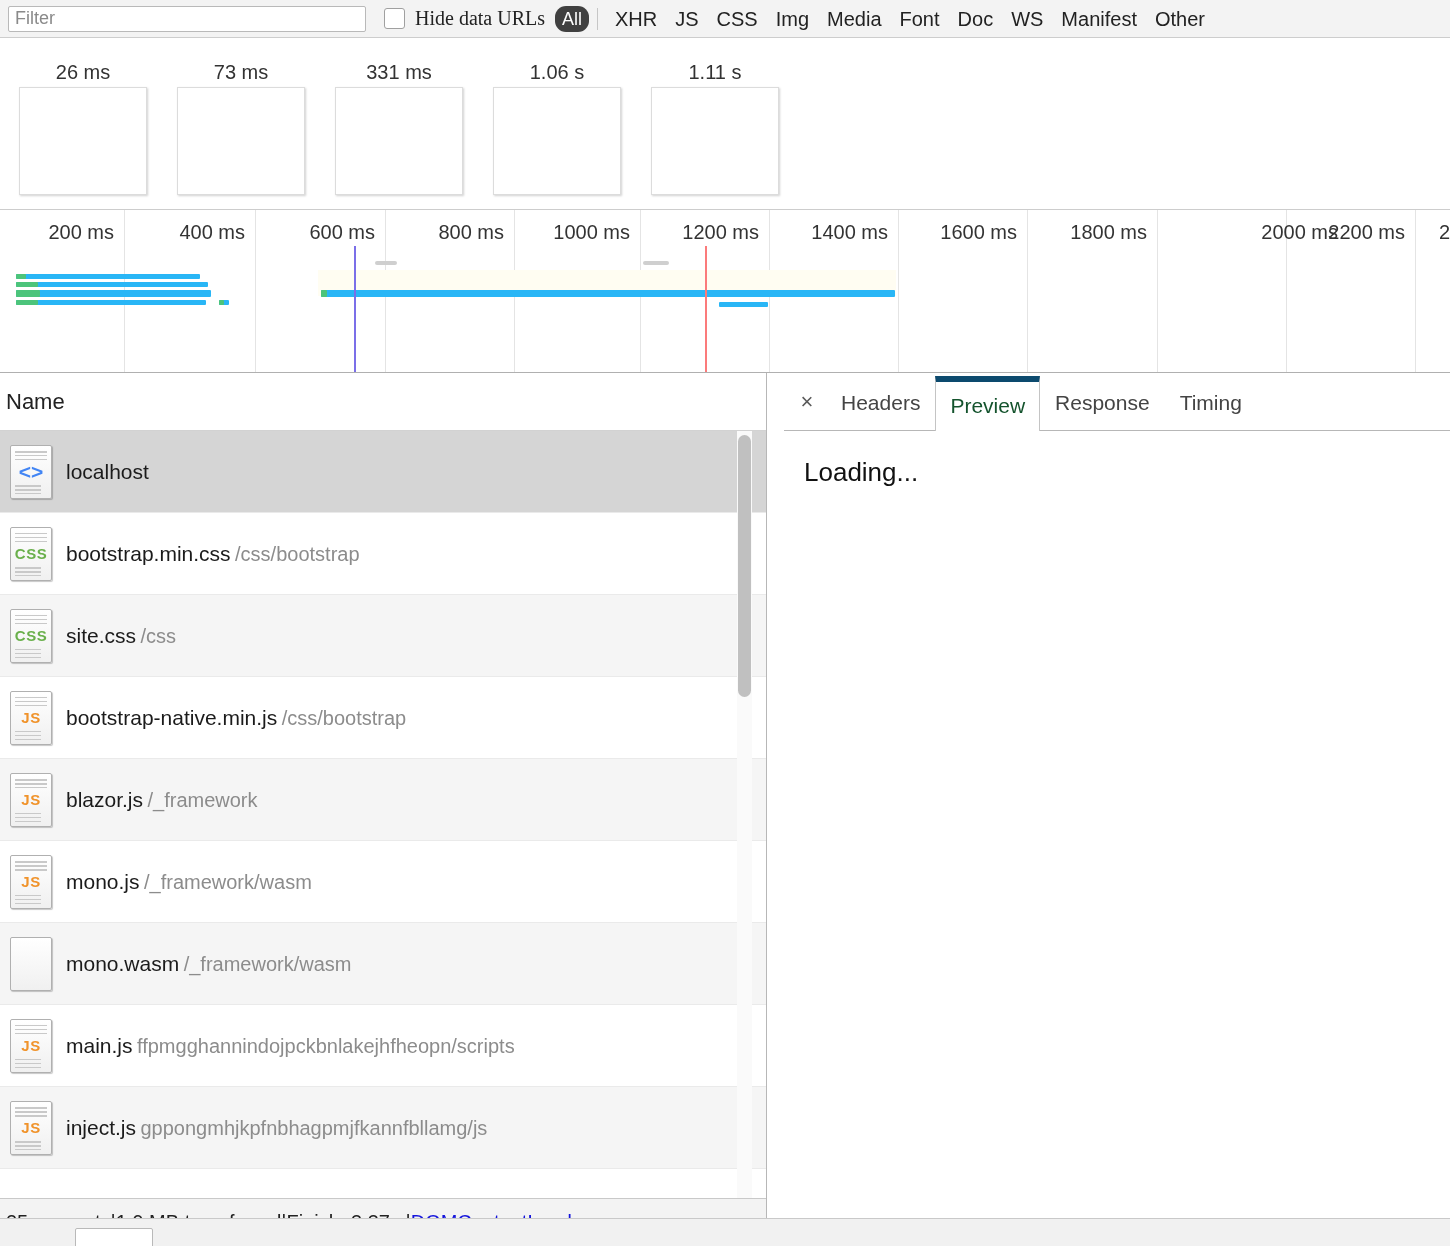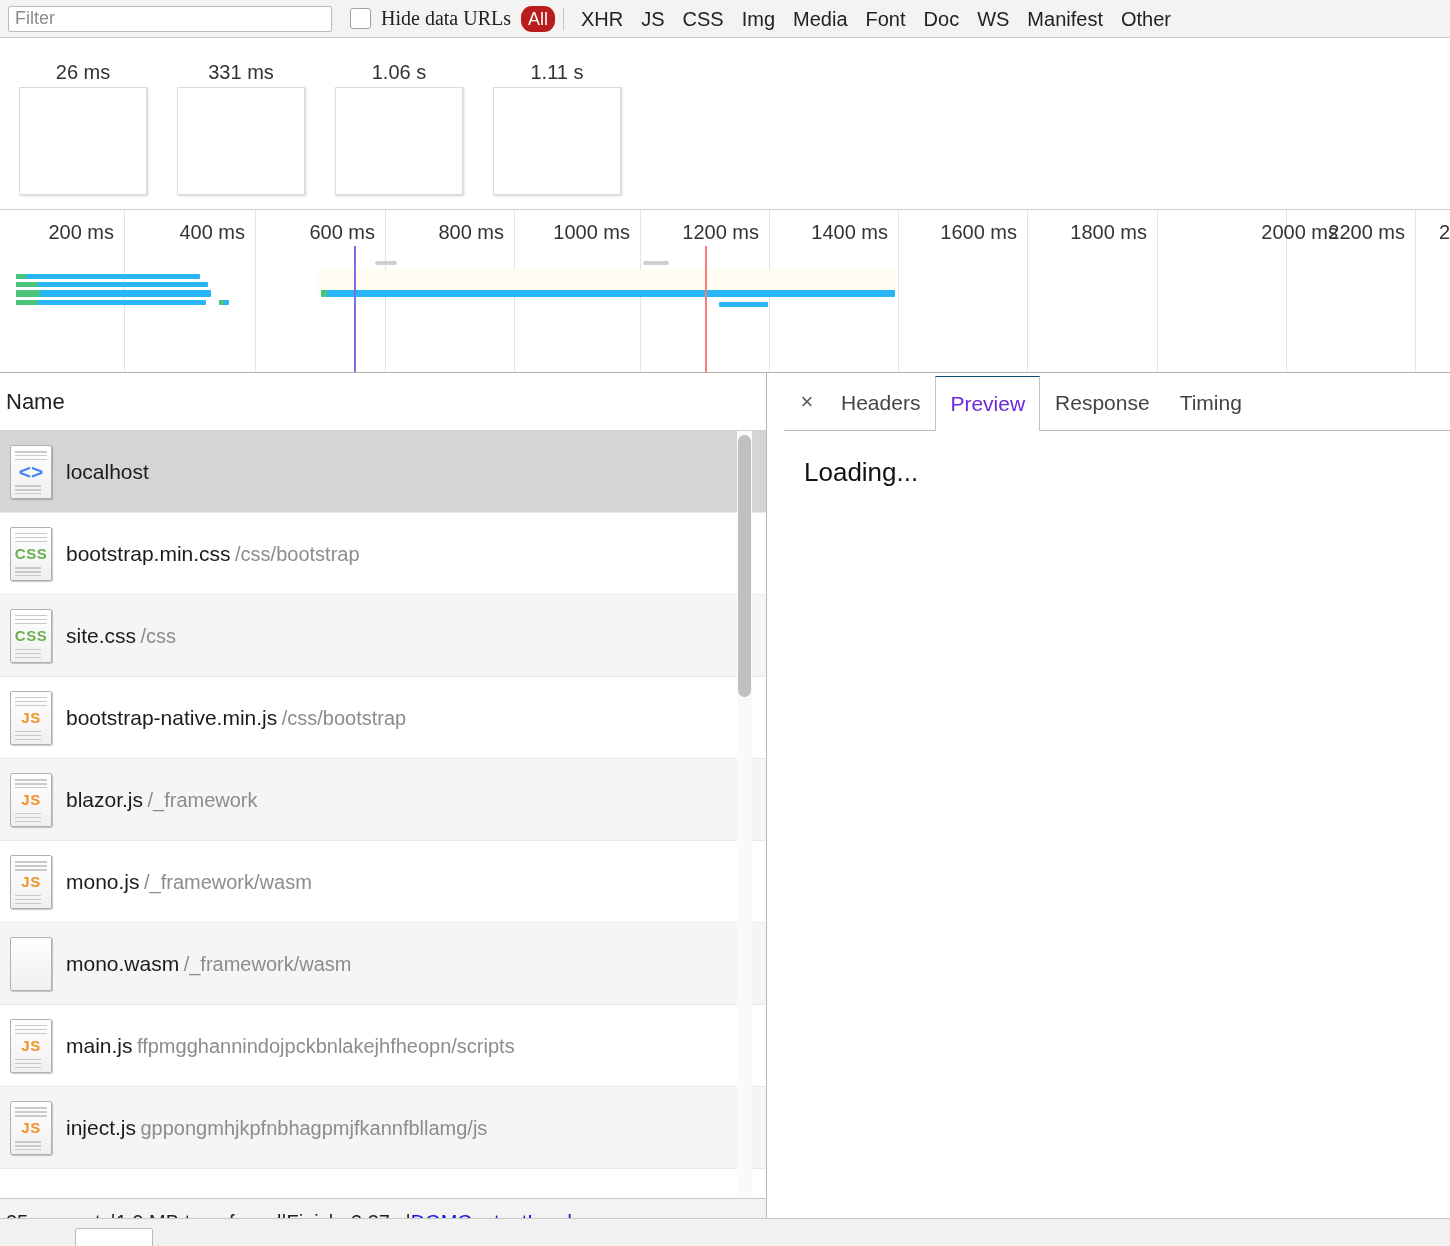--- a/index.html
+++ b/index.html
@@ -25,21 +25,21 @@
     height: 38px;
     flex: 0 0 38px;
     display: flex;
     align-items: center;
     background: #f3f3f3;
     border-bottom: 1px solid #cdcdcd;
     padding: 0 6px;
     gap: 0;
   }
   .filter-input {
-    width: 324px;
+    width: 358px;
     height: 26px;
     margin-left: 2px;
     border: 1px solid #b9b9b9;
     border-radius: 2px;
     background: #fff;
     font-family: "Liberation Sans", sans-serif;
     font-size: 18px;
     color: #333;
     padding: 0 6px;
     outline: none;
@@ -75,21 +75,21 @@
   }
   .type-chip {
     font-size: 20px;
     color: #222;
     padding: 2px 9px;
     border-radius: 11px;
     white-space: nowrap;
     line-height: 24px;
   }
   .type-chip.active {
-    background: #b91c1c;
+    background: #404040;
     color: #fdfdfd;
     font-size: 18px;
     padding: 1px 7px;
   }
   .chip-sep {
     width: 1px;
     height: 22px;
     background: #c6c6c6;
     margin: 0 8px;
   }
@@ -346,24 +346,24 @@
     align-items: center;
     padding: 0 14px;
     font-size: 21px;
     color: #444;
     border-left: 1px solid transparent;
     border-right: 1px solid transparent;
     margin-top: 3px;
   }
   .tab.active {
     background: #fff;
-    color: #6d28d9;
+    color: #14532d;
     border-left: 1px solid #c4c4c4;
     border-right: 1px solid #c4c4c4;
-    border-top: 1px solid #0c4a6e;
+    border-top: 6px solid #0c4a6e;
     margin-bottom: -1px;
     padding-bottom: 1px;
   }
   .detail-body {
     flex: 1 1 auto;
     padding: 26px 20px;
     overflow: hidden;
   }
   .loading-text {
     font-size: 26px;
@@ -414,20 +414,24 @@
       <span class="type-chip">Other</span>
     </div>
   </div>
 
   <div class="filmstrip">
     <div class="frame">
       <div class="frame-time">26 ms</div>
       <div class="frame-thumb"></div>
     </div>
     <div class="frame">
+      <div class="frame-time">73 ms</div>
+      <div class="frame-thumb"></div>
+    </div>
+    <div class="frame">
       <div class="frame-time">331 ms</div>
       <div class="frame-thumb"></div>
     </div>
     <div class="frame">
       <div class="frame-time">1.06 s</div>
       <div class="frame-thumb"></div>
     </div>
     <div class="frame">
       <div class="frame-time">1.11 s</div>
       <div class="frame-thumb"></div>

